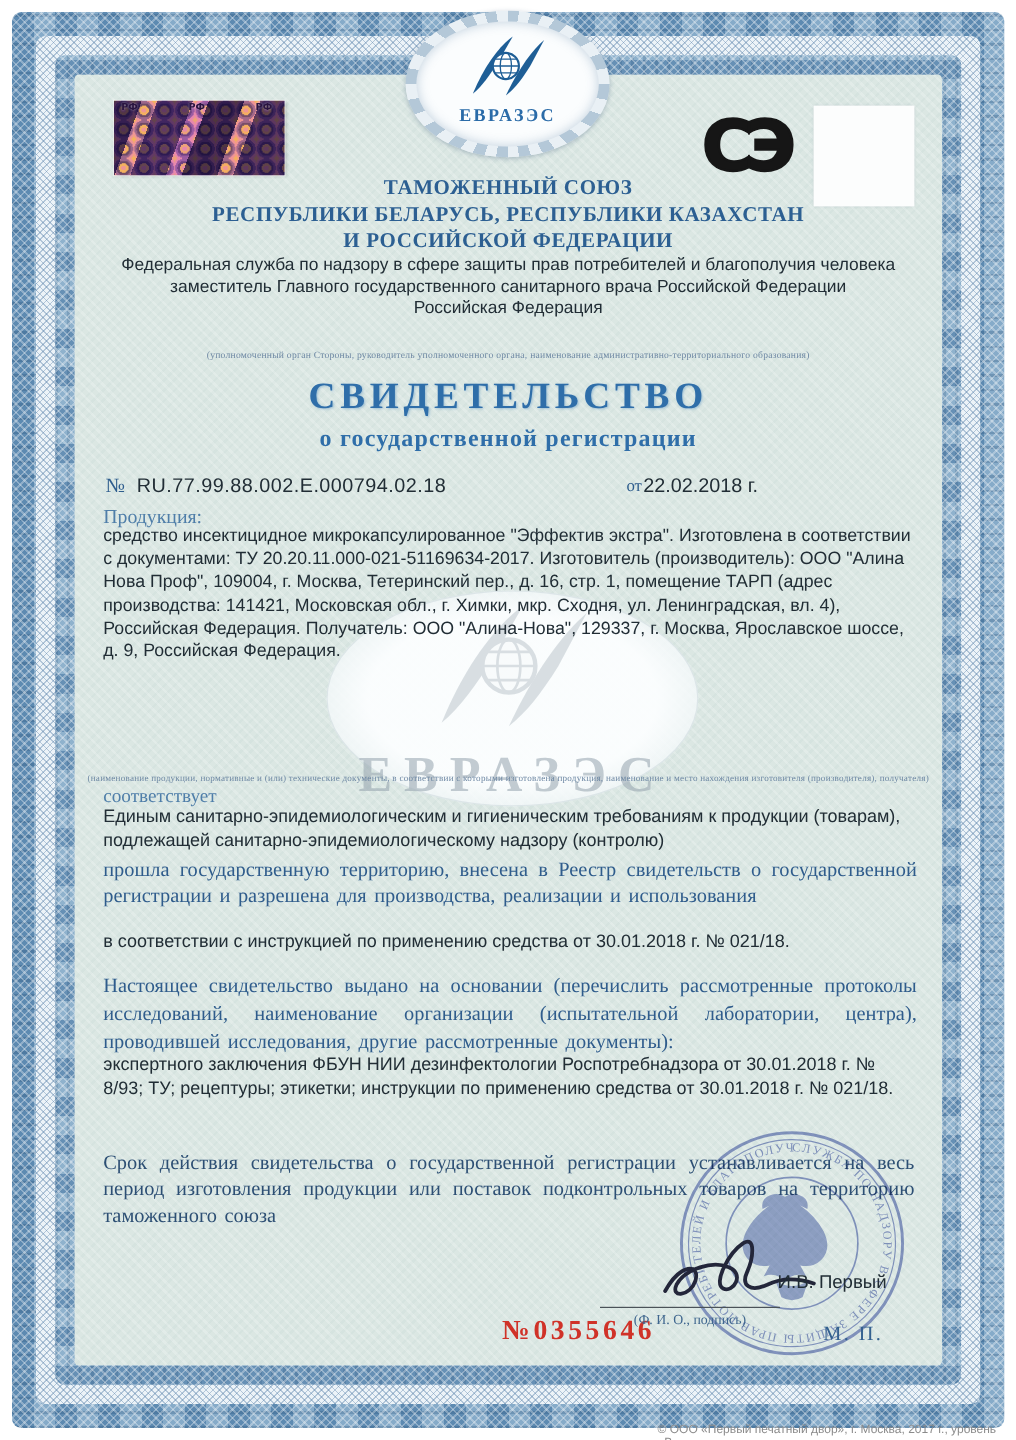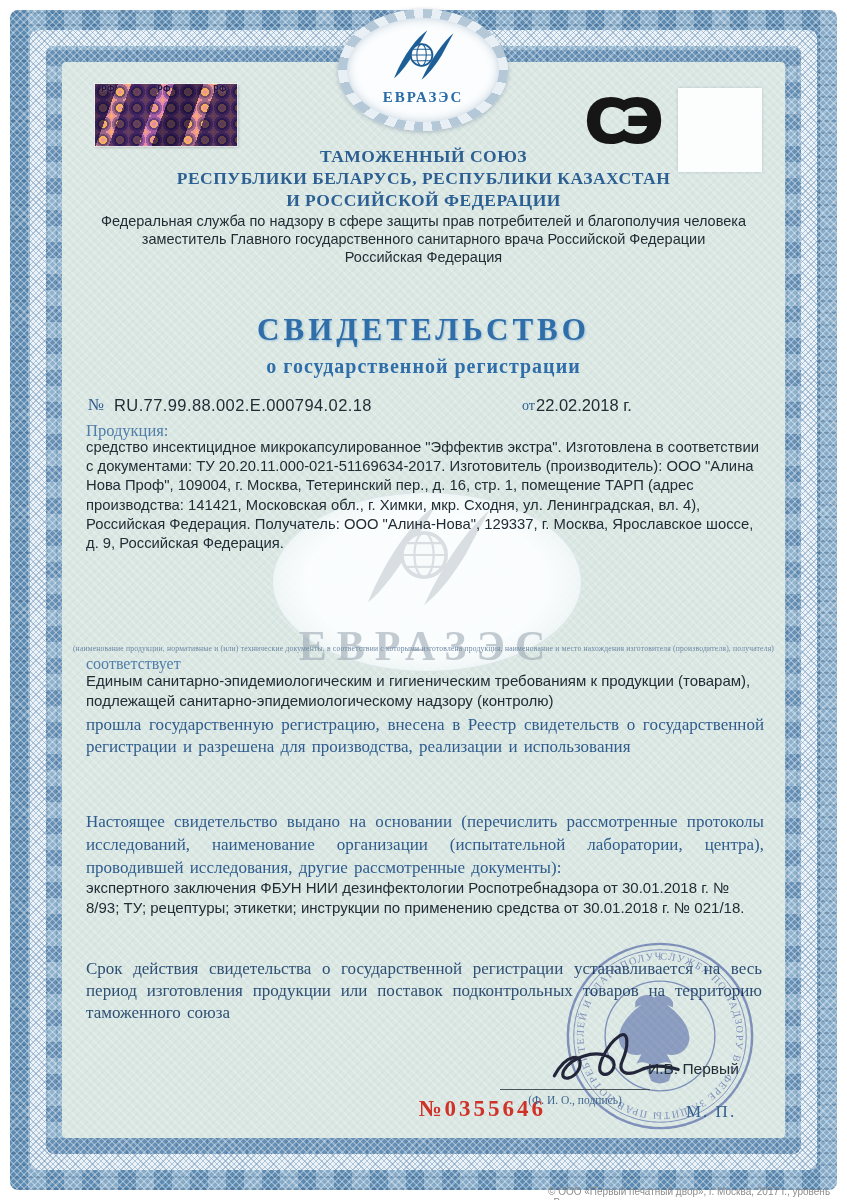--- a/index.html
+++ b/index.html
@@ -155,37 +155,39 @@
 
   <div class="se-mark">СЭ</div>
   <div class="blank-box"></div>
 
   <div class="abs centered hdr" style="top:146px">ТАМОЖЕННЫЙ СОЮЗ</div>
   <div class="abs centered hdr" style="top:168px">РЕСПУБЛИКИ БЕЛАРУСЬ, РЕСПУБЛИКИ КАЗАХСТАН</div>
   <div class="abs centered hdr" style="top:190px">И РОССИЙСКОЙ ФЕДЕРАЦИИ</div>
   <div class="abs centered sans-dark agency" style="top:213px">Федеральная служба по надзору в сфере защиты прав потребителей и благополучия человека</div>
   <div class="abs centered sans-dark agency" style="top:231px">заместитель Главного государственного санитарного врача Российской Федерации</div>
   <div class="abs centered sans-dark agency" style="top:249px">Российская Федерация</div>
+  <div class="abs centered tiny-caption" style="top:291px">(уполномоченный орган Стороны, руководитель уполномоченного органа, наименование административно-территориального образования)</div>
 
   <div class="abs centered doc-title" style="top:312px">СВИДЕТЕЛЬСТВО</div>
   <div class="abs centered doc-subtitle" style="top:355px">о государственной регистрации</div>
 
   <div class="abs serif-blue" style="left:88px; top:395px; font-size:17px">№</div>
   <div class="abs sans-dark" style="left:114px; top:396px; font-size:16.5px; letter-spacing:.4px">RU.77.99.88.002.E.000794.02.18</div>
   <div class="abs serif-blue" style="left:522px; top:398px; font-size:14px">от</div>
   <div class="abs sans-dark" style="left:536px; top:396px; font-size:16.5px">22.02.2018 г.</div>
 
   <div class="abs field-label" style="left:86px; top:421px">Продукция:</div>
   <div class="abs sans-dark body-sans" style="left:86px; top:438px; width:678px">средство инсектицидное микрокапсулированное "Эффектив экстра". Изготовлена в соответствии с документами: ТУ 20.20.11.000-021-51169634-2017. Изготовитель (производитель): ООО "Алина Нова Проф", 109004, г. Москва, Тетеринский пер., д. 16, стр. 1, помещение ТАРП (адрес производства: 141421, Московская обл., г. Химки, мкр. Сходня, ул. Ленинградская, вл. 4), Российская Федерация.  Получатель: ООО "Алина-Нова", 129337, г. Москва, Ярославское шоссе, д. 9, Российская Федерация.</div>
   <div class="abs centered tiny-caption" style="top:644px; font-size:7.6px">(наименование продукции, нормативные и (или) технические документы, в соответствии с которыми изготовлена продукция, наименование и место нахождения изготовителя (производителя), получателя)</div>
 
   <div class="abs field-label" style="left:86px; top:655px; font-size:16px">соответствует</div>
   <div class="abs sans-dark" style="left:86px; top:671px; width:680px; font-size:15px; line-height:1.3">Единым санитарно-эпидемиологическим и гигиеническим требованиям к продукции (товарам), подлежащей санитарно-эпидемиологическому надзору (контролю)</div>
 
-  <div class="abs para-serif" style="left:86px; top:714px; width:678px">прошла государственную регистрацию, внесена в Реестр свидетельств о государственной регистрации и разрешена для производства, реализации и использования</div>
+  <div class="abs para-serif" style="left:86px; top:714px; width:678px">прошла государственную территорию, внесена в Реестр свидетельств о государственной регистрации и разрешена для производства, реализации и использования</div>
+  <div class="abs sans-dark" style="left:86px; top:776px; width:680px; font-size:15px">в соответствии с инструкцией по применению средства от 30.01.2018 г. № 021/18.</div>
 
   <div class="abs para-serif" style="left:86px; top:810px; width:678px; line-height:23px">Настоящее свидетельство выдано на основании (перечислить рассмотренные протоколы исследований, наименование организации (испытательной лаборатории, центра), проводившей исследования, другие рассмотренные документы):</div>
   <div class="abs sans-dark" style="left:86px; top:878px; width:680px; font-size:15px; line-height:1.35">экспертного заключения ФБУН НИИ дезинфектологии Роспотребнадзора от 30.01.2018 г. № 8/93; ТУ; рецептуры; этикетки; инструкции по применению средства от 30.01.2018 г. № 021/18.</div>
 
   <div class="abs para-serif" style="left:86px; top:958px; width:676px; color:#2d4f74">Срок действия свидетельства о государственной регистрации устанавливается на весь период изготовления продукции или поставок подконтрольных товаров на территорию таможенного союза</div>
 
   <svg class="stamp" viewBox="0 0 200 200">
     <circle cx="100" cy="100" r="94" fill="none" stroke="#5a6db8" stroke-width="2.5"></circle>
     <circle cx="100" cy="100" r="88" fill="none" stroke="#5a6db8" stroke-width="1"></circle>
     <circle cx="100" cy="100" r="56" fill="none" stroke="#5a6db8" stroke-width="1.4"></circle>

